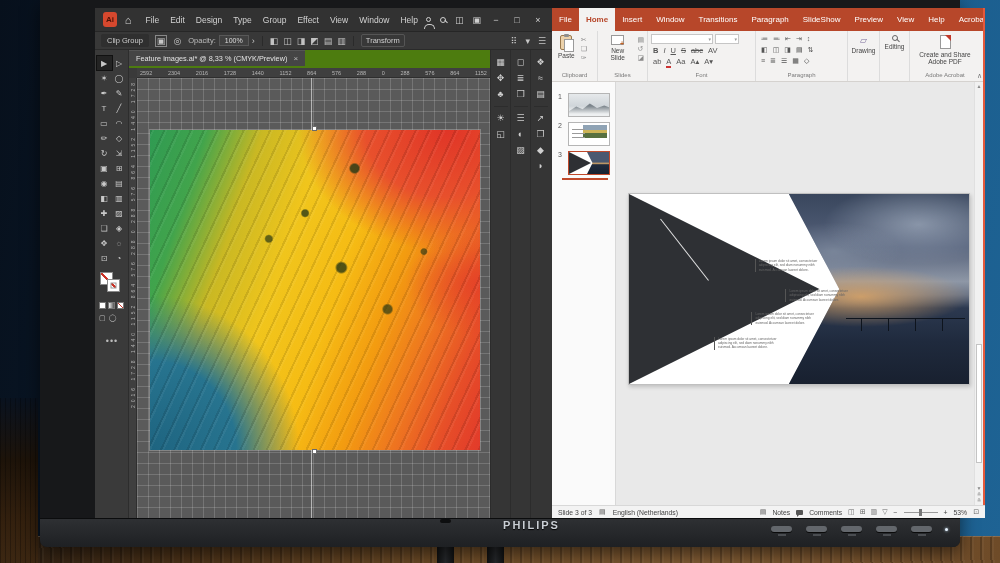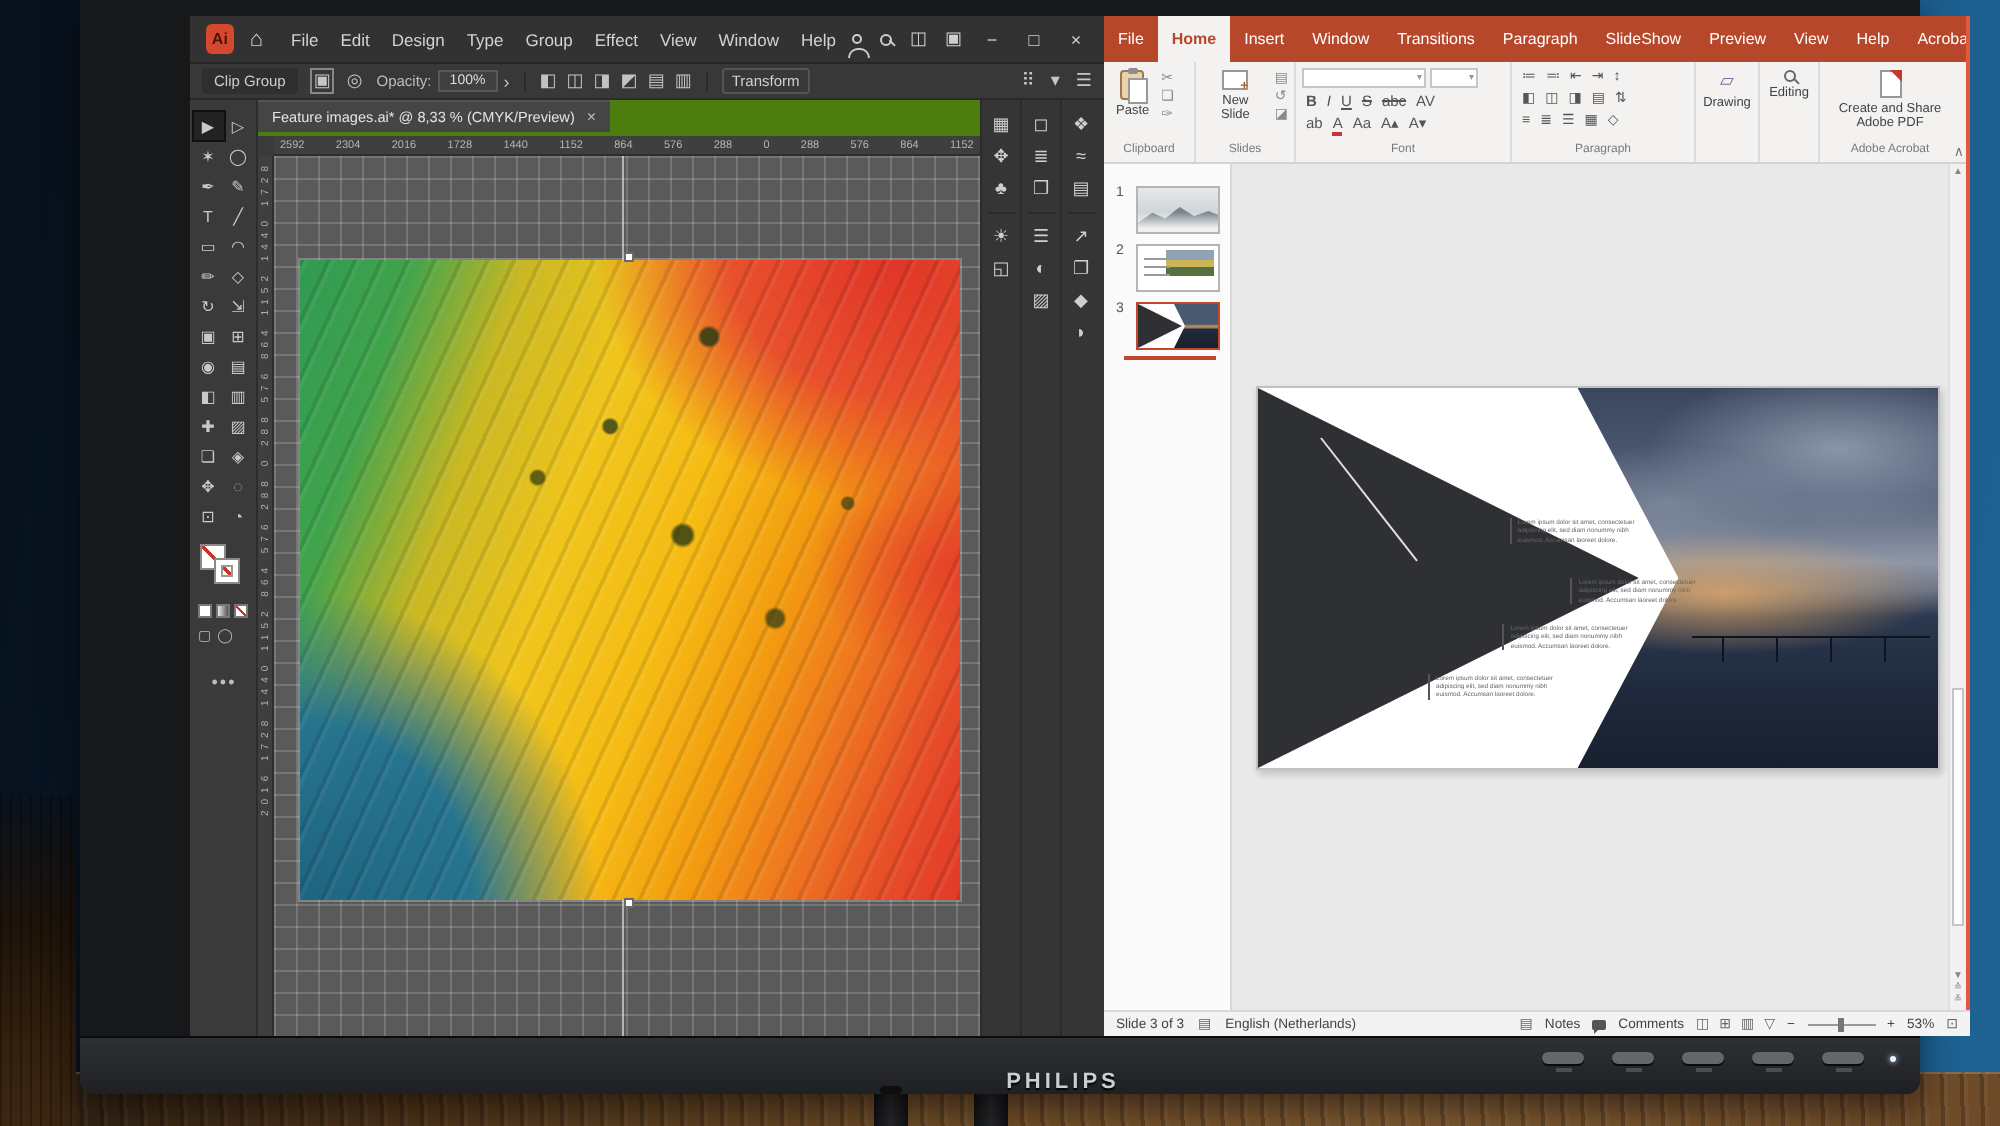--- a/index.html
+++ b/index.html
@@ -16,21 +16,21 @@
     border-top:1px solid rgba(255,255,255,.18);}
   #wood-panel{left:0;top:398px;width:38px;height:165px;
     background:
       repeating-linear-gradient(90deg,rgba(0,0,0,.28) 0 1px,transparent 1px 5px),
       linear-gradient(180deg,rgba(9,18,31,1) 0%,#1d1309 38%,#33200e 75%,#3c2712 100%);}
 
   
   #monitor{left:40px;top:0;width:920px;height:547px;background:#17181a;border-radius:0 0 7px 7px;
     box-shadow:0 6px 18px rgba(0,0,0,.55);}
   #chin{left:0;right:0;bottom:0;height:29px;background:linear-gradient(#2e3033,#1e2023);
-    border-top:1px solid #0b0c0d;display:flex;align-items:flex-end;justify-content:center;border-radius:0 0 7px 7px;gap:44px;}
+    border-top:1px solid #0b0c0d;display:flex;align-items:flex-start;justify-content:center;border-radius:0 0 7px 7px;gap:44px;}
   #brand{color:#c9ced4;font-size:11px;font-weight:bold;letter-spacing:2px;text-shadow:0 1px 1px #000;}
   #sensor{width:11px;height:4px;background:#0d0e0f;border-radius:2px;margin-right:8px;}
   #mon-btns{position:absolute;right:28px;top:7px;display:flex;gap:14px;align-items:flex-start;}
   .mbtn{width:21px;height:6px;border-radius:3px;background:#63676c;box-shadow:0 1px 0 #0a0a0a;}
   .mbtn::after{content:"";display:block;margin:8px auto 0;width:8px;height:2px;background:#4a4d51;}
   #pwr-led{position:absolute;right:12px;top:9px;width:3px;height:3px;border-radius:50%;background:#e8f4ff;box-shadow:0 0 3px #cfe8ff;}
   #stand-l,#stand-r{top:547px;width:17px;height:16px;background:linear-gradient(90deg,#101112,#26282b,#101112);}
   #stand-l{left:437px;} #stand-r{left:487px;}
 
   #screen{left:55px;top:8px;width:890px;height:510px;background:#3a3a3a;overflow:hidden;}

